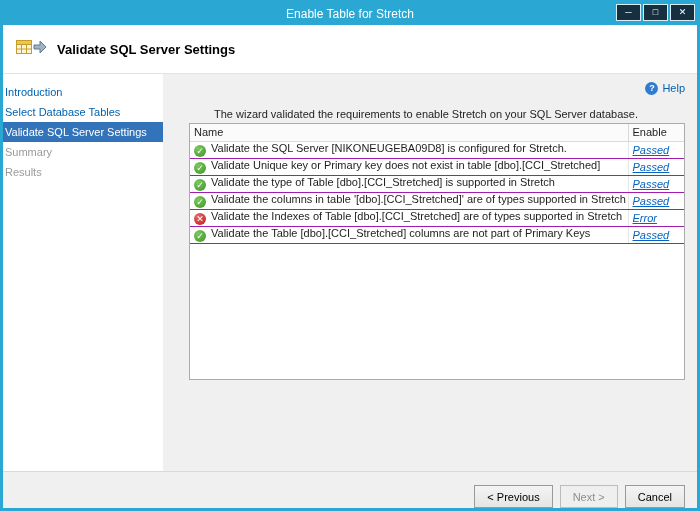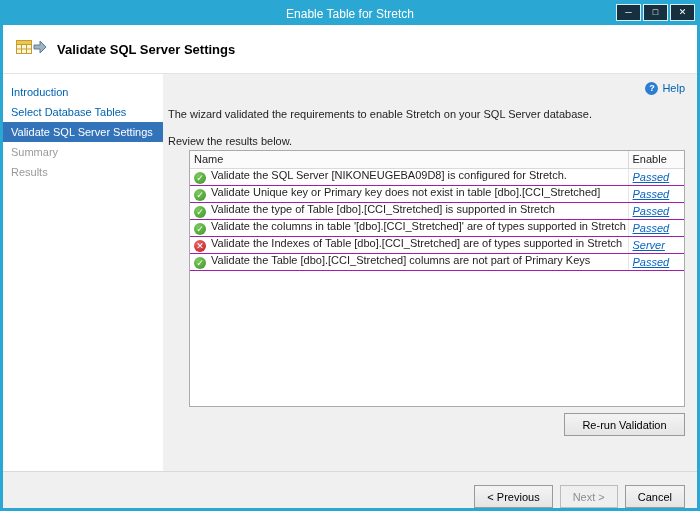--- a/index.html
+++ b/index.html
@@ -16,31 +16,31 @@
              display:flex; align-items:center; justify-content:center; padding:0; cursor:default; font-family:"Liberation Sans",sans-serif; }
 
   
   .header { height:49px; background:#fff; border-bottom:1px solid #E3E3E3; display:flex; align-items:center; padding-left:12px; flex:0 0 auto; }
   .header-icon { margin-right:10px; display:inline-flex; }
   .header h1 { font-size:13px; font-weight:bold; color:#000; }
 
   
   .bodyrow { flex:1 1 auto; display:flex; min-height:0; }
   .sidebar { width:160px; flex:0 0 auto; background:#fff; padding-top:8px; }
-  .step { padding:3px 8px; line-height:14px; }
+  .step { padding:3px 2px; line-height:14px; }
   .step.link { color:#0063B1; cursor:pointer; }
   .step.active { background:#3373B9; color:#fff; }
   .step.disabled { color:#9A9A9A; }
 
   .content { flex:1 1 auto; background:#F0F0F0; padding:6px 12px 0 5px; display:flex; flex-direction:column; min-height:0; }
   .help-row { display:flex; justify-content:flex-end; align-items:center; height:16px; }
   .help-link { display:inline-flex; align-items:center; gap:4px; color:#0063B1; cursor:pointer; text-decoration:none; }
   .help-icon { width:13px; height:13px; border-radius:50%; background:#2D7DD2; color:#fff; font-size:9px; font-weight:bold;
                display:inline-flex; align-items:center; justify-content:center; }
-  .intro-text { margin-top:12px; }
+  .intro-text { margin-top:12px;margin-left:46px; }
   .review-text { margin-top:15px; }
 
   
   .table-wrap { margin:3px 0 0 21px; height:257px; background:#fff; border:1px solid #ABABAB; overflow:hidden; }
   table.vtable { width:100%; border-collapse:collapse; table-layout:fixed; }
   .vtable th { font-weight:normal; text-align:left; background:#FBFBFB; border-bottom:1px solid #D9D9D9; height:17px; padding:0 4px; }
   .th-name { padding-left:13px; }
   .th-result { width:56px; border-left:1px solid #D9D9D9; }
   .vtable td { height:17px; border-bottom:1px solid #a21caf; padding:0 4px; white-space:nowrap; overflow:hidden; }
   .cell-name { padding-left:3px; }
@@ -102,21 +102,20 @@
 
     <main class="content">
       <div class="help-row">
         <a class="help-link">
           <span class="help-icon">?</span>
           <span>Help</span>
         </a>
       </div>
 
       <p class="intro-text">The wizard validated the requirements to enable Stretch on your SQL Server database.</p>
-      <p class="review-text">Review the results below.</p>
 
       <div class="table-wrap">
         <table class="vtable">
           <thead>
             <tr>
               <th class="th-name">Name</th>
               <th class="th-result">Enable</th>
             </tr>
           </thead>
           <tbody>
@@ -131,33 +130,30 @@
               <tr>
                 <td class="cell-name"><span class="status-icon success">✓</span><span>Validate the type of Table [dbo].[CCI_Stretched] is supported in Stretch</span></td>
                 <td class="cell-result"><a class="result-link">Passed</a></td>
               </tr>
               <tr>
                 <td class="cell-name"><span class="status-icon success">✓</span><span>Validate the columns in table '[dbo].[CCI_Stretched]' are of types supported in Stretch</span></td>
                 <td class="cell-result"><a class="result-link">Passed</a></td>
               </tr>
               <tr>
                 <td class="cell-name"><span class="status-icon error">✕</span><span>Validate the Indexes of Table [dbo].[CCI_Stretched] are of types supported in Stretch</span></td>
-                <td class="cell-result"><a class="result-link">Server</a></td>
+                <td class="cell-result"><a class="result-link">Error</a></td>
               </tr>
               <tr>
                 <td class="cell-name"><span class="status-icon success">✓</span><span>Validate the Table [dbo].[CCI_Stretched] columns are not part of Primary Keys</span></td>
                 <td class="cell-result"><a class="result-link">Passed</a></td>
               </tr>
             </tbody>
         </table>
       </div>
 
-      <div class="rerun-row">
-        <button class="std rerun-btn">Re-run Validation</button>
-      </div>
     </main>
   </div>
 
   <div class="footer">
     <button class="std">&lt; Previous</button>
     <button class="std" disabled="">Next &gt;</button>
     <button class="std">Cancel</button>
   </div>
 
 </div>

